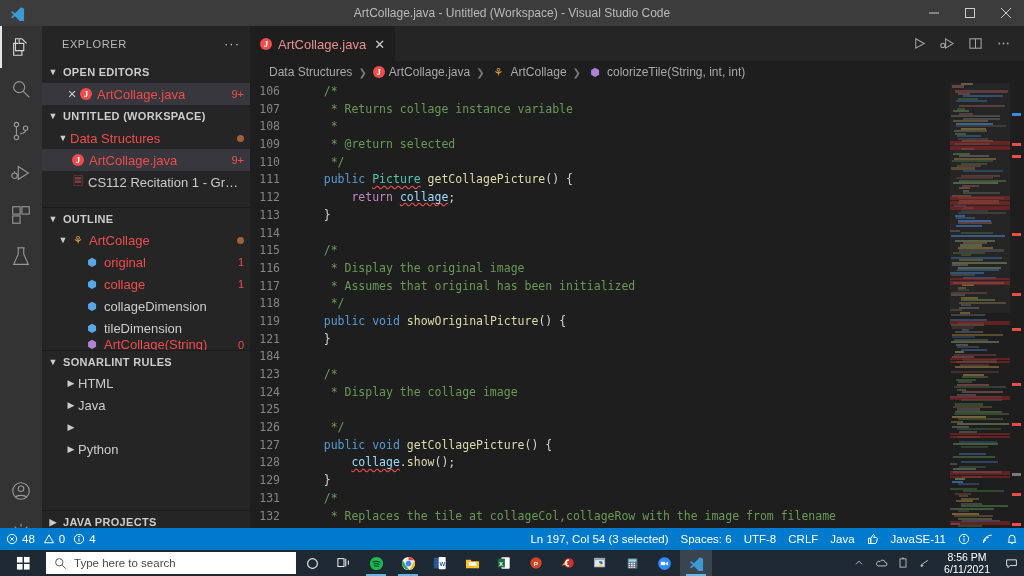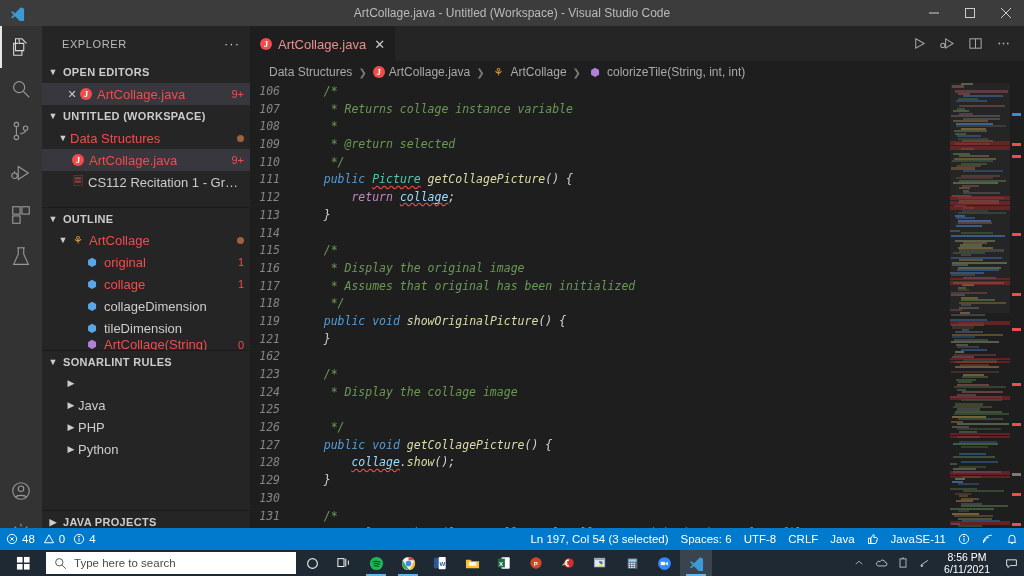--- a/index.html
+++ b/index.html
@@ -114,21 +114,20 @@
   .bc-sep { color:#7a7a7a; font-size:10px; padding:0 2px; }
 
   
   .code-wrap {
     position:absolute; left:0; right:0; top:57px; bottom:0; overflow:hidden;
     background:#1e1e1e;
   }
   .code {
     font-family:"DejaVu Sans Mono", monospace; font-size:11.5px; line-height:17.7px;
     position:relative;
-    font-style:italic;
   }
   .cline { display:flex; height:17.7px; white-space:pre; }
   .ln {
     width:46px; text-align:right; padding-right:16px; color:#858585; flex:none;
     font-family:"DejaVu Sans Mono", monospace; font-size:11.5px;
   }
   .ctext { flex:1; color:#d4d4d4; position:relative; }
   .cmt { color:#6A9955; }
   .kw  { color:#569CD6; }
   .kw2 { color:#C586C0; }
@@ -350,28 +349,28 @@
       <span class="label err-red" style="padding-left:4px;">ArtCollage(String)</span>
       <span class="badge err-red">0</span>
     </div>
 
     <div class="sect-header sb-sect">
       <span class="chev">▼</span>
       <span>SONARLINT RULES</span>
     </div>
     <div class="row" style="padding-left:22px;">
       <span class="chev">▶</span>
+      <span class="label">HTML</span>
     </div>
     <div class="row" style="padding-left:22px;">
       <span class="chev">▶</span>
       <span class="label">Java</span>
     </div>
     <div class="row" style="padding-left:22px;">
       <span class="chev">▶</span>
-      <span class="label">PHP</span>
     </div>
     <div class="row" style="padding-left:22px;">
       <span class="chev">▶</span>
       <span class="label">Python</span>
     </div>
 
     <div class="sb-bottom">
       <div class="sect-header sb-sect">
         <span class="chev">▶</span>
         <span>JAVA PROJECTS</span>
@@ -449,29 +448,28 @@
           <div class="cline"><span class="ln">111</span><span class="ctext"><span class="pun">    </span><span class="kw">public</span><span class="pun"> </span><span class="typ squig">Picture</span><span class="pun"> </span><span class="fn">getCollagePicture</span><span class="pun">() {</span></span></div>
           <div class="cline"><span class="ln">112</span><span class="ctext"><span class="pun">        </span><span class="kw2">return</span><span class="pun"> </span><span class="var squig">collage</span><span class="pun">;</span></span></div>
           <div class="cline"><span class="ln">113</span><span class="ctext"><span class="pun">    }</span></span></div>
           <div class="cline"><span class="ln">114</span><span class="ctext"></span></div>
           <div class="cline"><span class="ln">115</span><span class="ctext"><span class="pun">    </span><span class="cmt">/*</span></span></div>
           <div class="cline"><span class="ln">116</span><span class="ctext"><span class="pun">     </span><span class="cmt">* Display the original image</span></span></div>
           <div class="cline"><span class="ln">117</span><span class="ctext"><span class="pun">     </span><span class="cmt">* Assumes that original has been initialized</span></span></div>
           <div class="cline"><span class="ln">118</span><span class="ctext"><span class="pun">     </span><span class="cmt">*/</span></span></div>
           <div class="cline"><span class="ln">119</span><span class="ctext"><span class="pun">    </span><span class="kw">public</span><span class="pun"> </span><span class="kw">void</span><span class="pun"> </span><span class="fn">showOriginalPicture</span><span class="pun">() {</span></span></div>
           <div class="cline"><span class="ln">121</span><span class="ctext"><span class="pun">    }</span></span></div>
-          <div class="cline"><span class="ln">162</span><span class="ctext"></span></div>
+          <div class="cline"><span class="ln">184</span><span class="ctext"></span></div>
           <div class="cline"><span class="ln">123</span><span class="ctext"><span class="pun">    </span><span class="cmt">/*</span></span></div>
           <div class="cline"><span class="ln">124</span><span class="ctext"><span class="pun">     </span><span class="cmt">* Display the collage image</span></span></div>
           <div class="cline"><span class="ln">125</span><span class="ctext"><span class="pun">     </span></span></div>
           <div class="cline"><span class="ln">126</span><span class="ctext"><span class="pun">     </span><span class="cmt">*/</span></span></div>
           <div class="cline"><span class="ln">127</span><span class="ctext"><span class="pun">    </span><span class="kw">public</span><span class="pun"> </span><span class="kw">void</span><span class="pun"> </span><span class="fn">getCollagePicture</span><span class="pun">() {</span></span></div>
           <div class="cline"><span class="ln">128</span><span class="ctext"><span class="pun">        </span><span class="var squig">collage</span><span class="pun">.</span><span class="fn">show</span><span class="pun">();</span></span></div>
           <div class="cline"><span class="ln">129</span><span class="ctext"><span class="pun">    }</span></span></div>
-          <div class="cline"><span class="ln">130</span><span class="ctext"></span></div>
           <div class="cline"><span class="ln">131</span><span class="ctext"><span class="pun">    </span><span class="cmt">/*</span></span></div>
           <div class="cline"><span class="ln">132</span><span class="ctext"><span class="pun">     </span><span class="cmt">* Replaces the tile at collageCol,collageRow with the image from filename</span></span></div>
         </div>
     </div>
 
     <div class="minimap" id="minimap">
         <div class="mm-slider"></div>
         <div class="mm-line" style="margin-left: 11px; width: 12px; background: rgb(109, 127, 90); opacity: 0.69;"></div>
         <div class="mm-line" style="margin-left: 2px; width: 12px; background: rgb(122, 74, 74); opacity: 0.8;"></div>
         <div class="mm-line" style="margin-left: 7px; width: 0px; background: rgb(122, 74, 74); opacity: 0.59;"></div>

